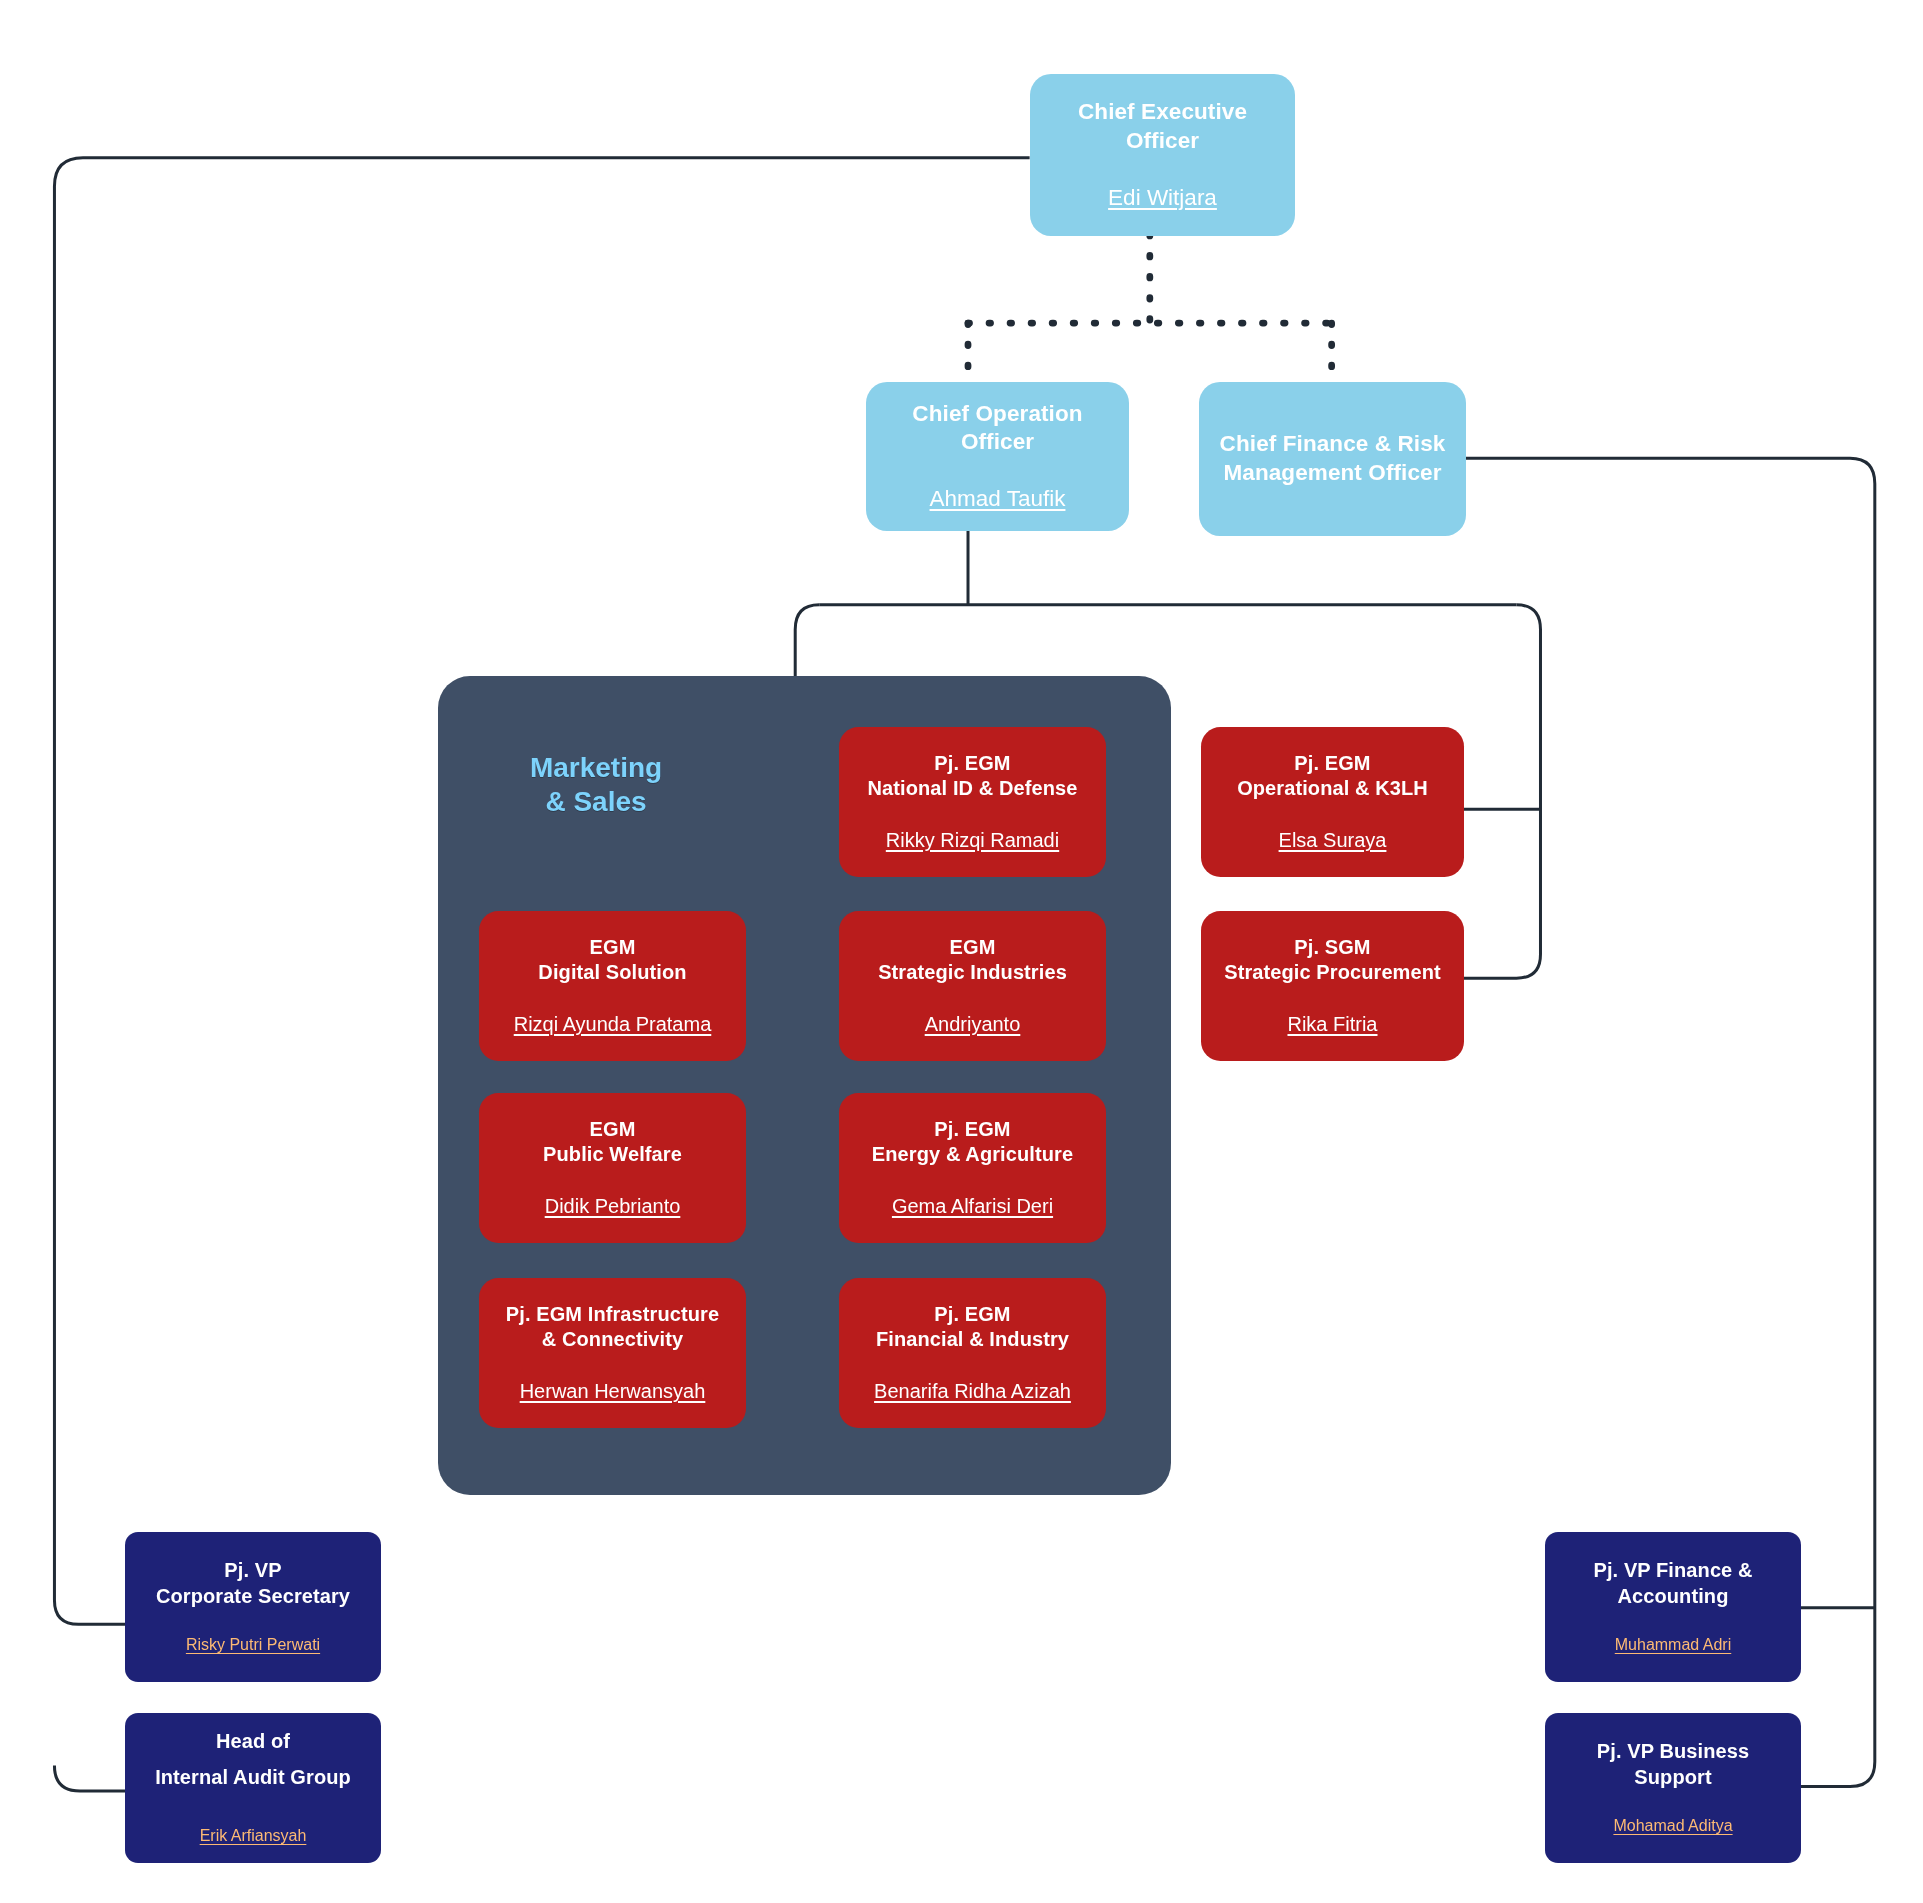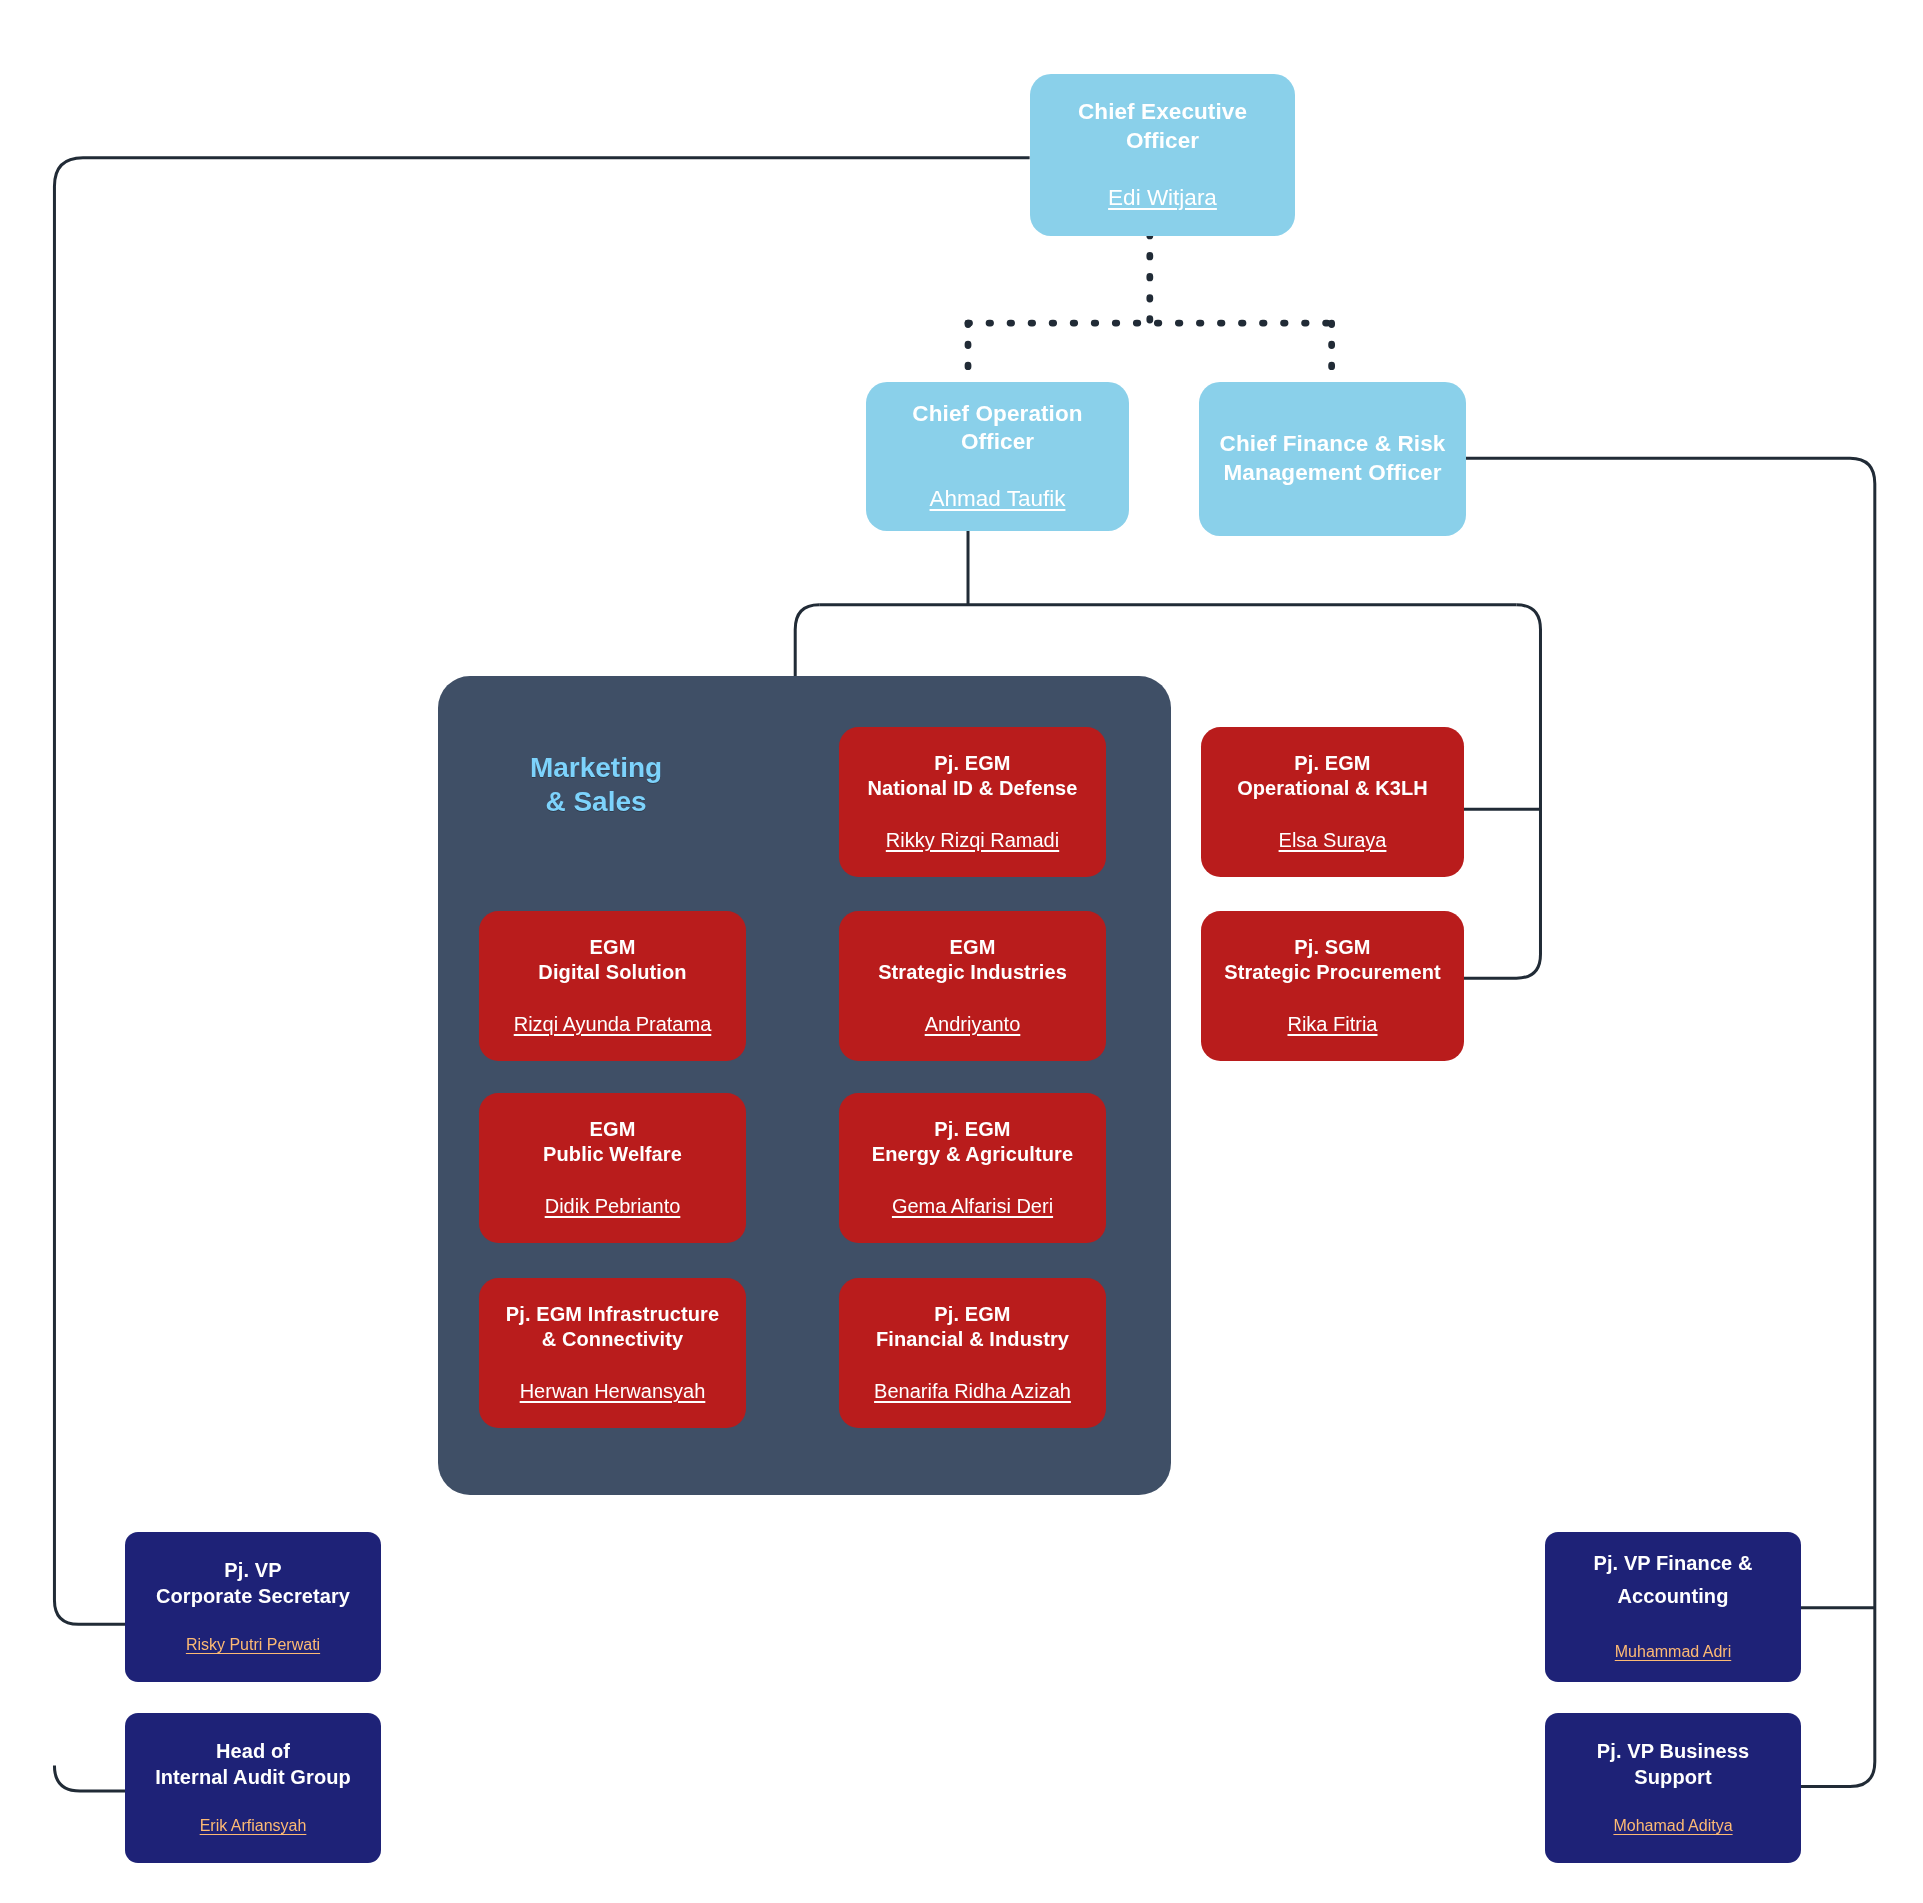--- a/index.html
+++ b/index.html
@@ -195,27 +195,27 @@
     <div class="title">Strategic Procurement</div>
     <div class="person">Rika Fitria</div>
   </div>
 
   <div class="node vp" style="left:125px; top:1532px; width:256px; height:150px;">
     <div class="title">Pj. VP</div>
     <div class="title">Corporate Secretary</div>
     <div class="person">Risky Putri Perwati</div>
   </div>
 
-  <div class="node vp" style="left:125px; top:1713px; width:256px; height:150px;">
+  <div class="node vp" style="left:125px; top:1713px; width:256px; height:150px;gap:10px;">
     <div class="title">Head of</div>
     <div class="title">Internal Audit Group</div>
     <div class="person">Erik Arfiansyah</div>
   </div>
 
-  <div class="node vp" style="left:1545px; top:1532px; width:256px; height:150px;gap:7px;">
+  <div class="node vp" style="left:1545px; top:1532px; width:256px; height:150px;">
     <div class="title">Pj. VP Finance &amp;</div>
     <div class="title">Accounting</div>
     <div class="person">Muhammad Adri</div>
   </div>
 
   <div class="node vp" style="left:1545px; top:1713px; width:256px; height:150px;">
     <div class="title">Pj. VP Business Support</div>
     <div class="person">Mohamad Aditya</div>
   </div>
 

